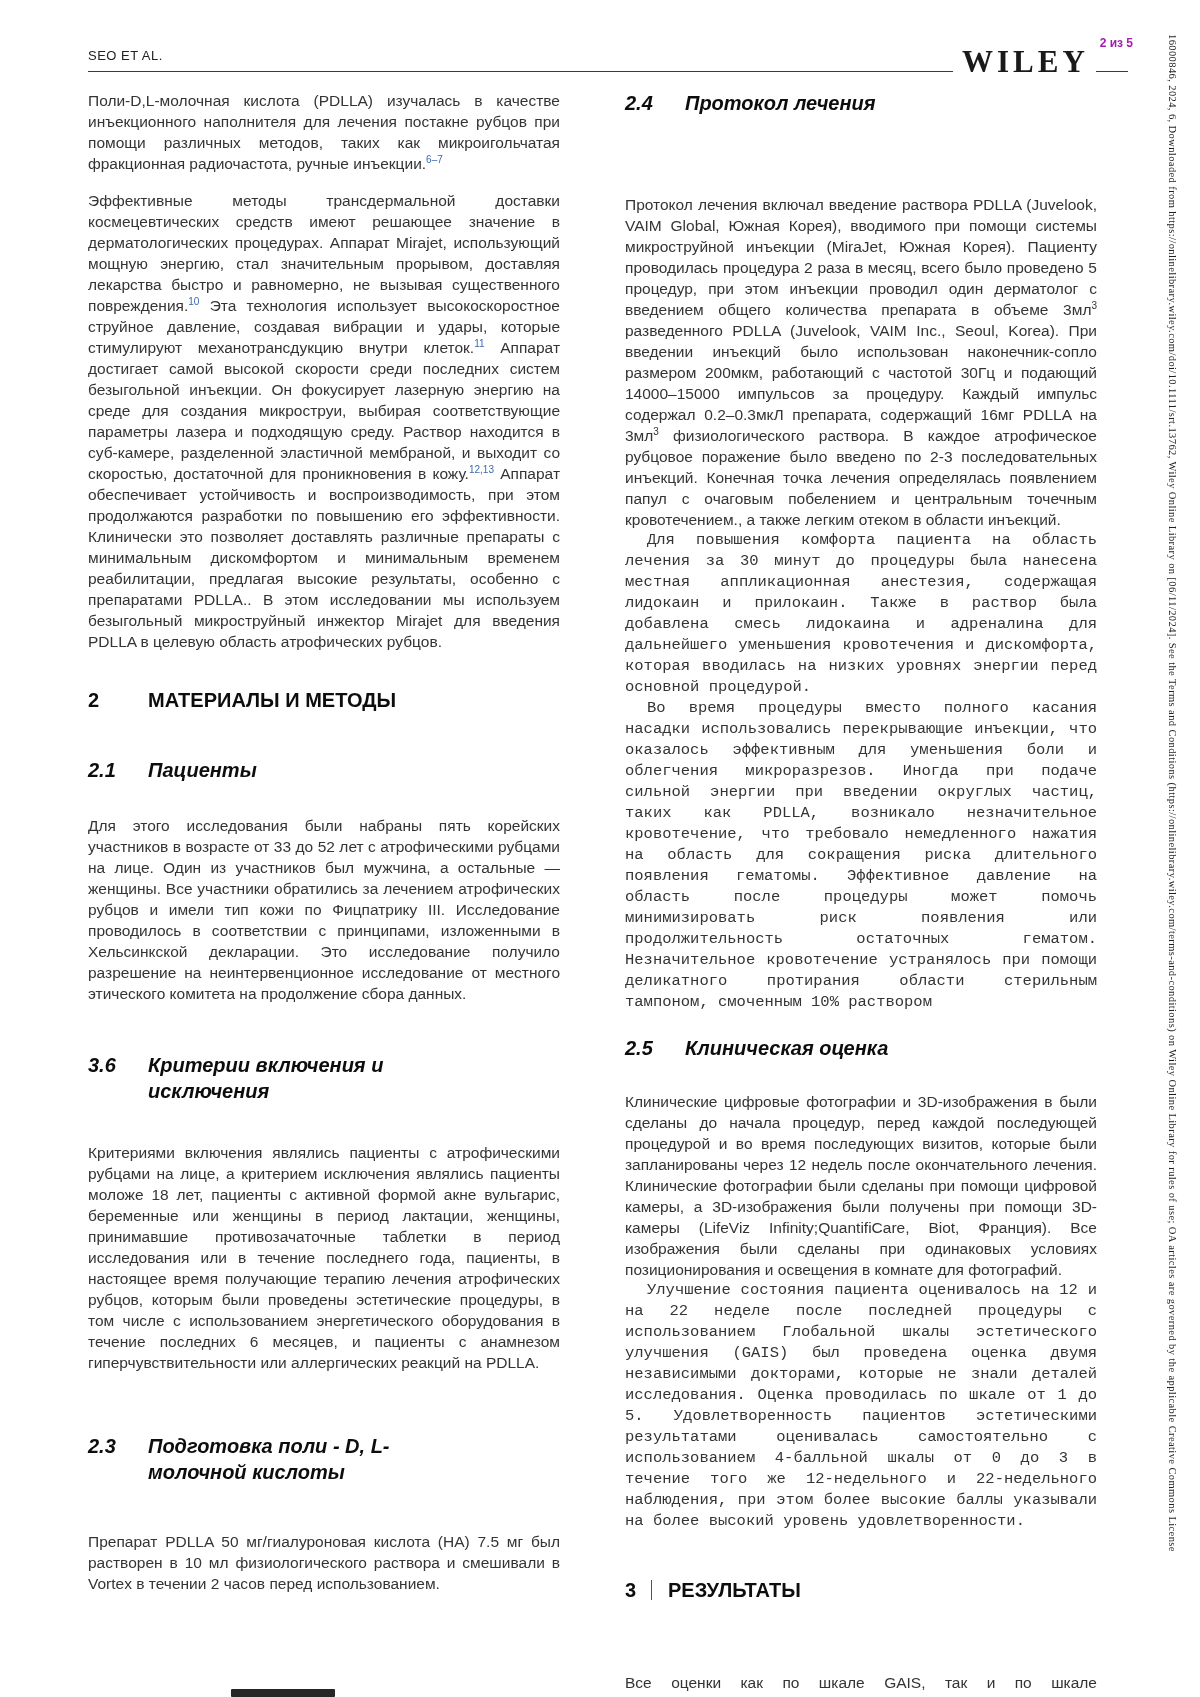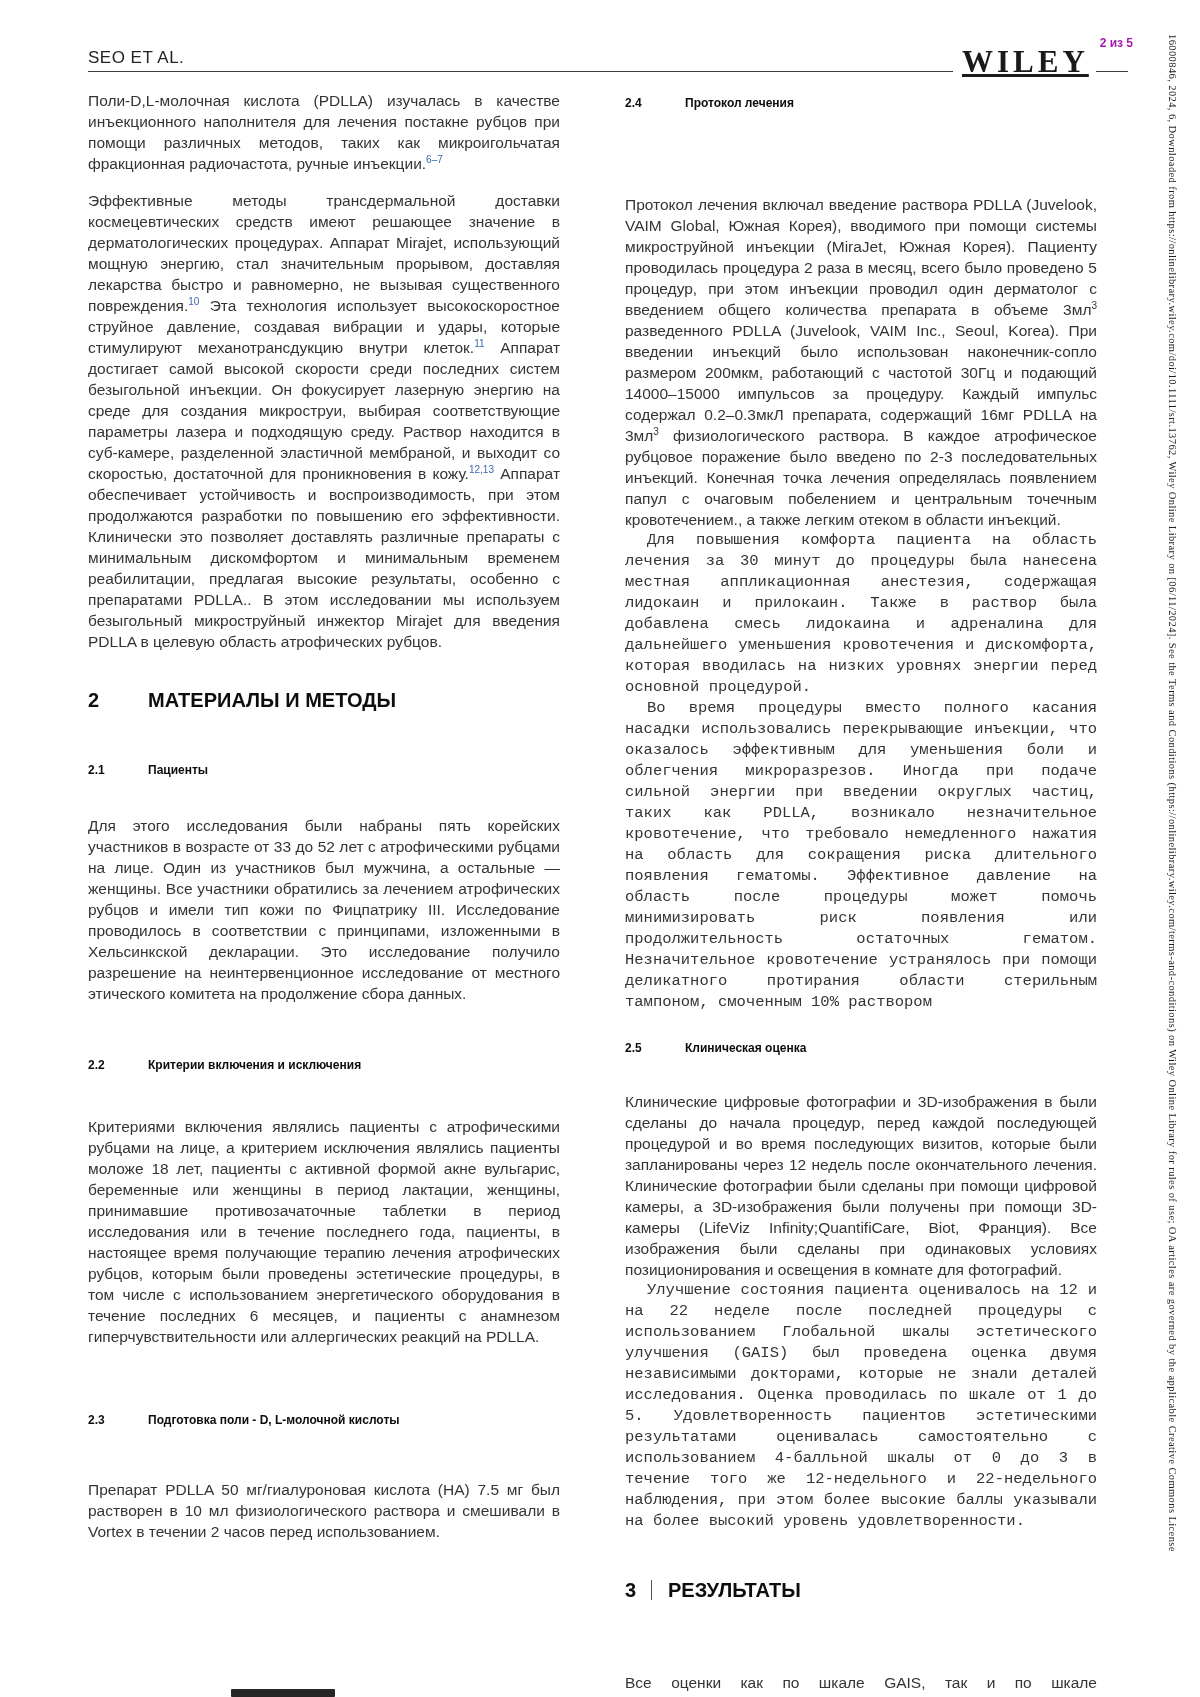--- a/index.html
+++ b/index.html
@@ -7,34 +7,34 @@
     position:relative;
     width:1200px;height:1697px;
     background:#ffffff;
     font-family:"Liberation Sans",sans-serif;
     color:#2f2f2f;
     overflow:hidden;
   }
   
   .running-head{
     position:absolute;left:88px;top:48px;
-    font-size:17px;letter-spacing:.5px;color:#222;
+    font-size:13px;letter-spacing:.5px;color:#222;
   }
   .header-rule{
     position:absolute;left:88px;top:71px;width:865px;height:0;
     border-top:1.5px solid #3a3a3a;
   }
   .header-rule-right{
     position:absolute;left:1096px;top:71px;width:32px;height:0;
     border-top:1.5px solid #3a3a3a;
   }
   .brand{
     position:absolute;left:962px;top:44px;
     font-family:"Liberation Serif",serif;
-    font-size:31px;letter-spacing:4px;font-weight:600;color:#1a1a1a;text-decoration:underline;
+    font-size:31px;letter-spacing:4px;font-weight:600;color:#1a1a1a;
   }
   .page-indicator{
     position:absolute;left:1063px;top:36px;width:70px;
     text-align:right;font-size:12px;font-weight:bold;color:#a21caf;
   }
   
   .sidebar-note{
     position:absolute;left:1152px;top:34px;height:1630px;width:26px;
     writing-mode:vertical-rl;
     font-family:"Liberation Serif",serif;
@@ -58,21 +58,21 @@
     font-size:10px;line-height:0;vertical-align:super;
   }
   
   .heading{
     display:flex;align-items:flex-start;
     font-weight:bold;color:#0d0d0d;
     line-height:26px;
   }
   .heading .num{width:60px;flex-shrink:0;}
   .heading.lvl1{font-size:20px;}
-  .heading.lvl2{font-size:12px;}
+  .heading.lvl2{font-size:20px;font-style:italic;}
   .heading .title{max-width:330px;}
   .heading .title.narrow{max-width:275px;}
   .heading .divider{
     border-left:1.5px solid #555;height:20px;
     margin:3px 16px 0 -34px;
   }
   
   .mt16{margin-top:16px!important;}
   .mt30{margin-top:30px!important;}
   .mt32{margin-top:32px!important;}
@@ -116,21 +116,21 @@
         <span class="title">МАТЕРИАЛЫ И МЕТОДЫ</span>
       </div>
 
       <div class="heading lvl2 mt44">
         <span class="num">2.1</span>
         <span class="title">Пациенты</span>
       </div>
       <p class="mt32">Для этого исследования были набраны пять корейских участников в возрасте от 33 до 52 лет с атрофическими рубцами на лице. Один из участников был мужчина, а остальные — женщины. Все участники обратились за лечением атрофических рубцов и имели тип кожи по Фицпатрику III. Исследование проводилось в соответствии с принципами, изложенными в Хельсинкской декларации. Это исследование получило разрешение на неинтервенционное исследование от местного этического комитета на продолжение сбора данных.</p>
 
       <div class="heading lvl2 mt48">
-        <span class="num">2.2</span>
+        <span class="num">3.6</span>
         <span class="title">Критерии включения и исключения</span>
       </div>
       <p class="mt38">Критериями включения являлись пациенты с атрофическими рубцами на лице, а критерием исключения являлись пациенты моложе 18 лет, пациенты с активной формой акне вульгарис, беременные или женщины в период лактации, женщины, принимавшие противозачаточные таблетки в период исследования или в течение последнего года, пациенты, в настоящее время получающие терапию лечения атрофических рубцов, которым были проведены эстетические процедуры, в том числе с использованием энергетического оборудования в течение последних 6 месяцев, и пациенты с анамнезом гиперчувствительности или аллергических реакций на PDLLA.</p>
 
       <div class="heading lvl2 mt60">
         <span class="num">2.3</span>
         <span class="title narrow">Подготовка поли - D, L-молочной кислоты</span>
       </div>
       <p class="mt46">Препарат PDLLA 50 мг/гиалуроновая кислота (HA) 7.5 мг был растворен в 10 мл физиологического раствора и смешивали в Vortex  в течении 2 часов перед использованием.</p>
     </div>

